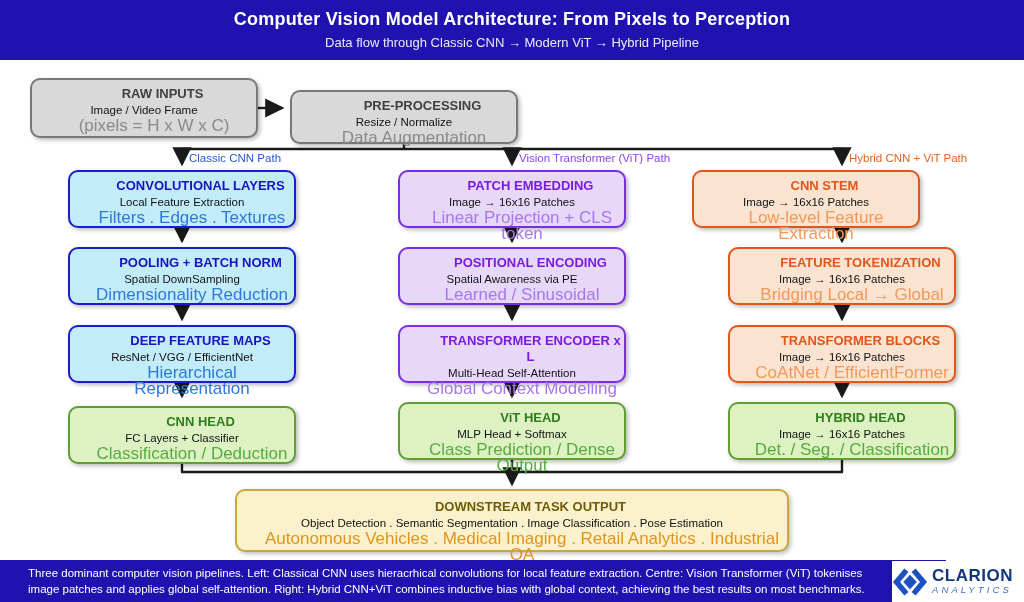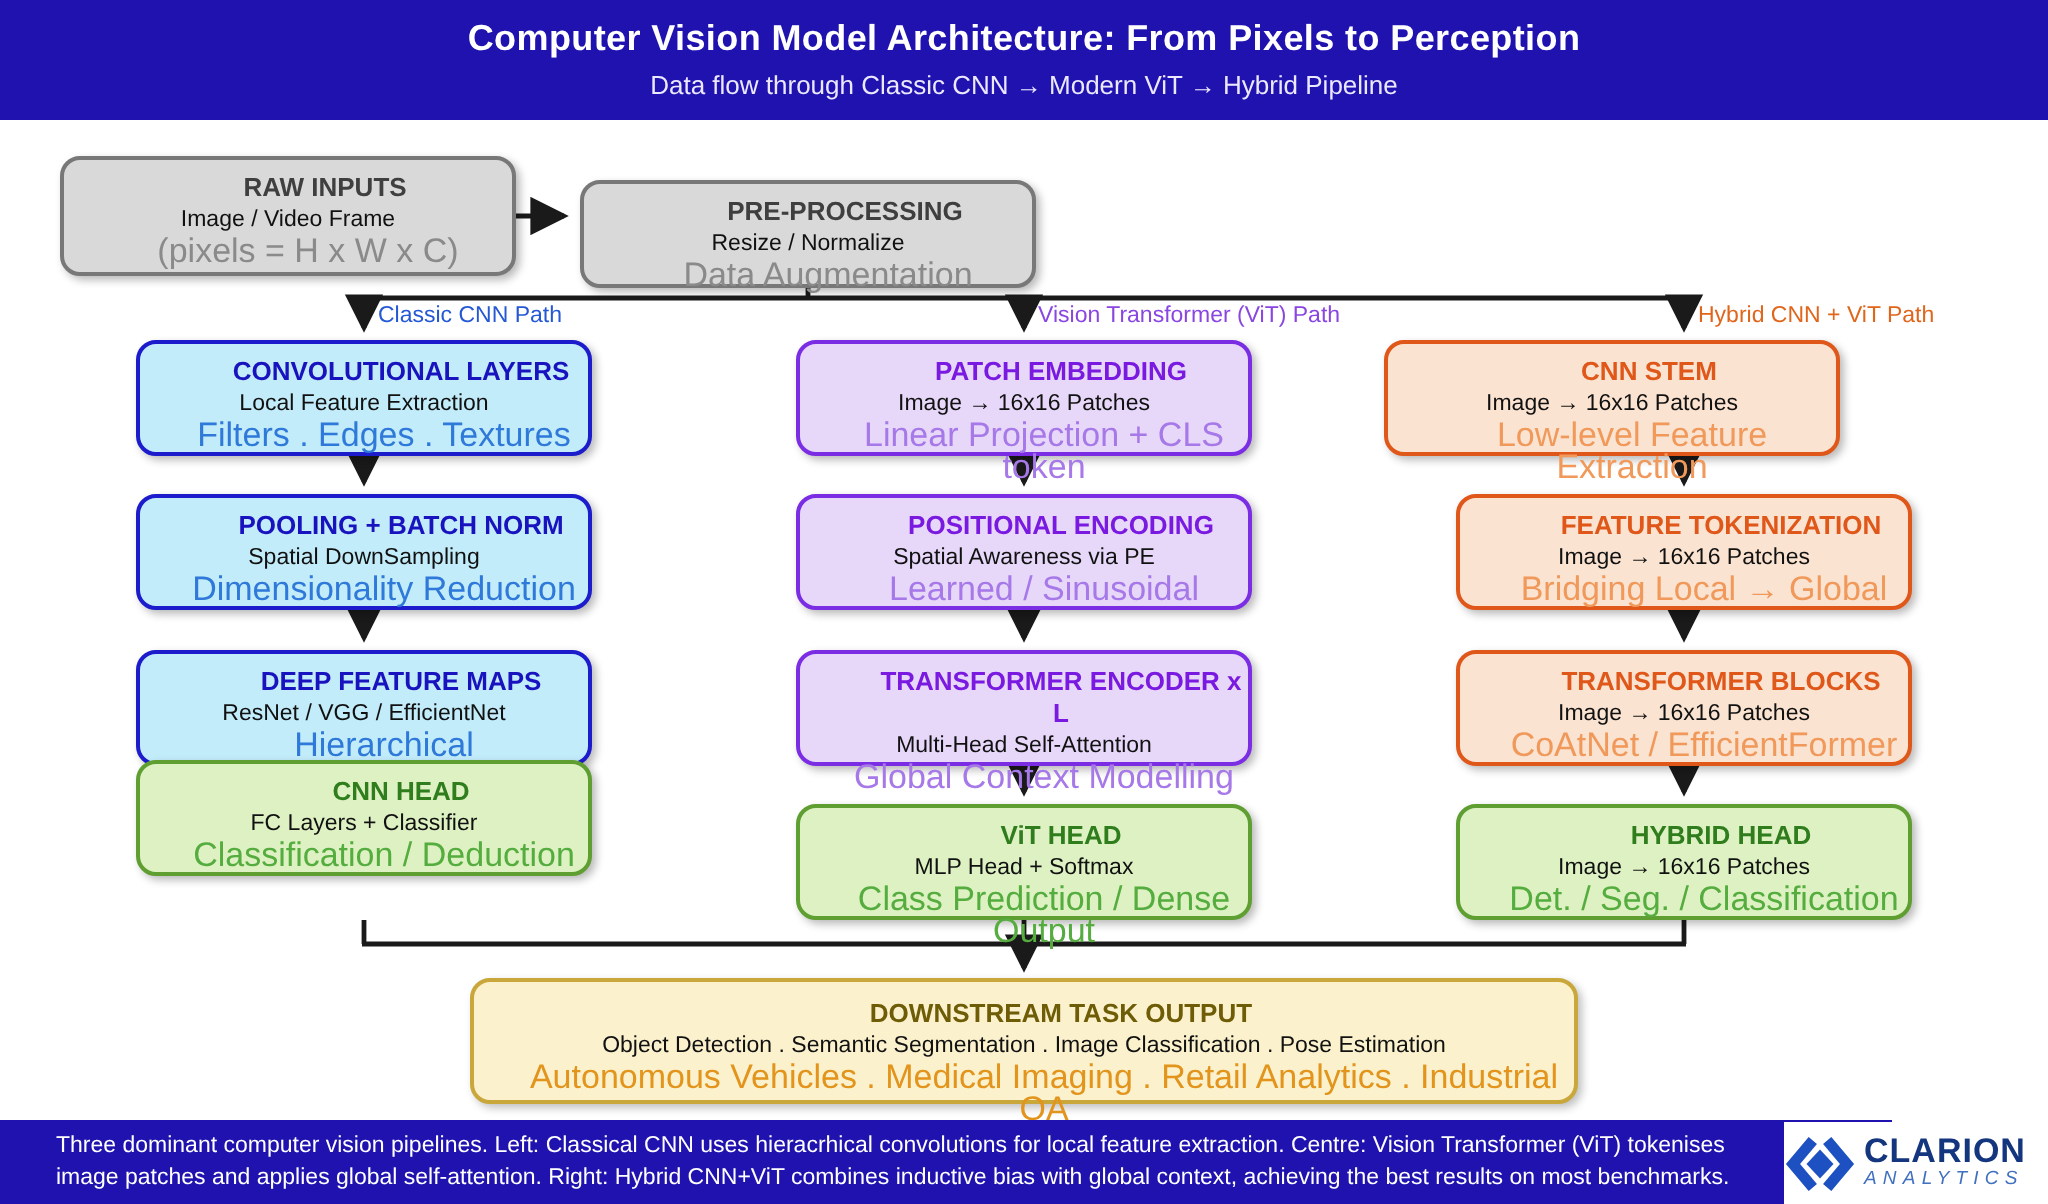--- a/index.html
+++ b/index.html
@@ -124,21 +124,21 @@
   <div class="box blue" style="left:68px;top:170px">
     <div class="b-title">CONVOLUTIONAL LAYERS</div>
     <div class="b-line">Local Feature Extraction</div>
     <div class="b-accent">Filters . Edges . Textures</div>
   </div>
   <div class="box blue" style="left:68px;top:325px">
     <div class="b-title">DEEP FEATURE MAPS</div>
     <div class="b-line">ResNet / VGG / EfficientNet</div>
     <div class="b-accent">Hierarchical Representation</div>
   </div>
-  <div class="box green" style="left:68px;top:380px">
+  <div class="box green" style="left:68px;top:406px">
     <div class="b-title">CNN HEAD</div>
     <div class="b-line">FC Layers + Classifier</div>
     <div class="b-accent">Classification / Deduction</div>
   </div>
 
   <div class="box purple" style="left:398px;top:170px">
     <div class="b-title">PATCH EMBEDDING</div>
     <div class="b-line">Image → 16x16 Patches</div>
     <div class="b-accent">Linear Projection + CLS token</div>
   </div>

